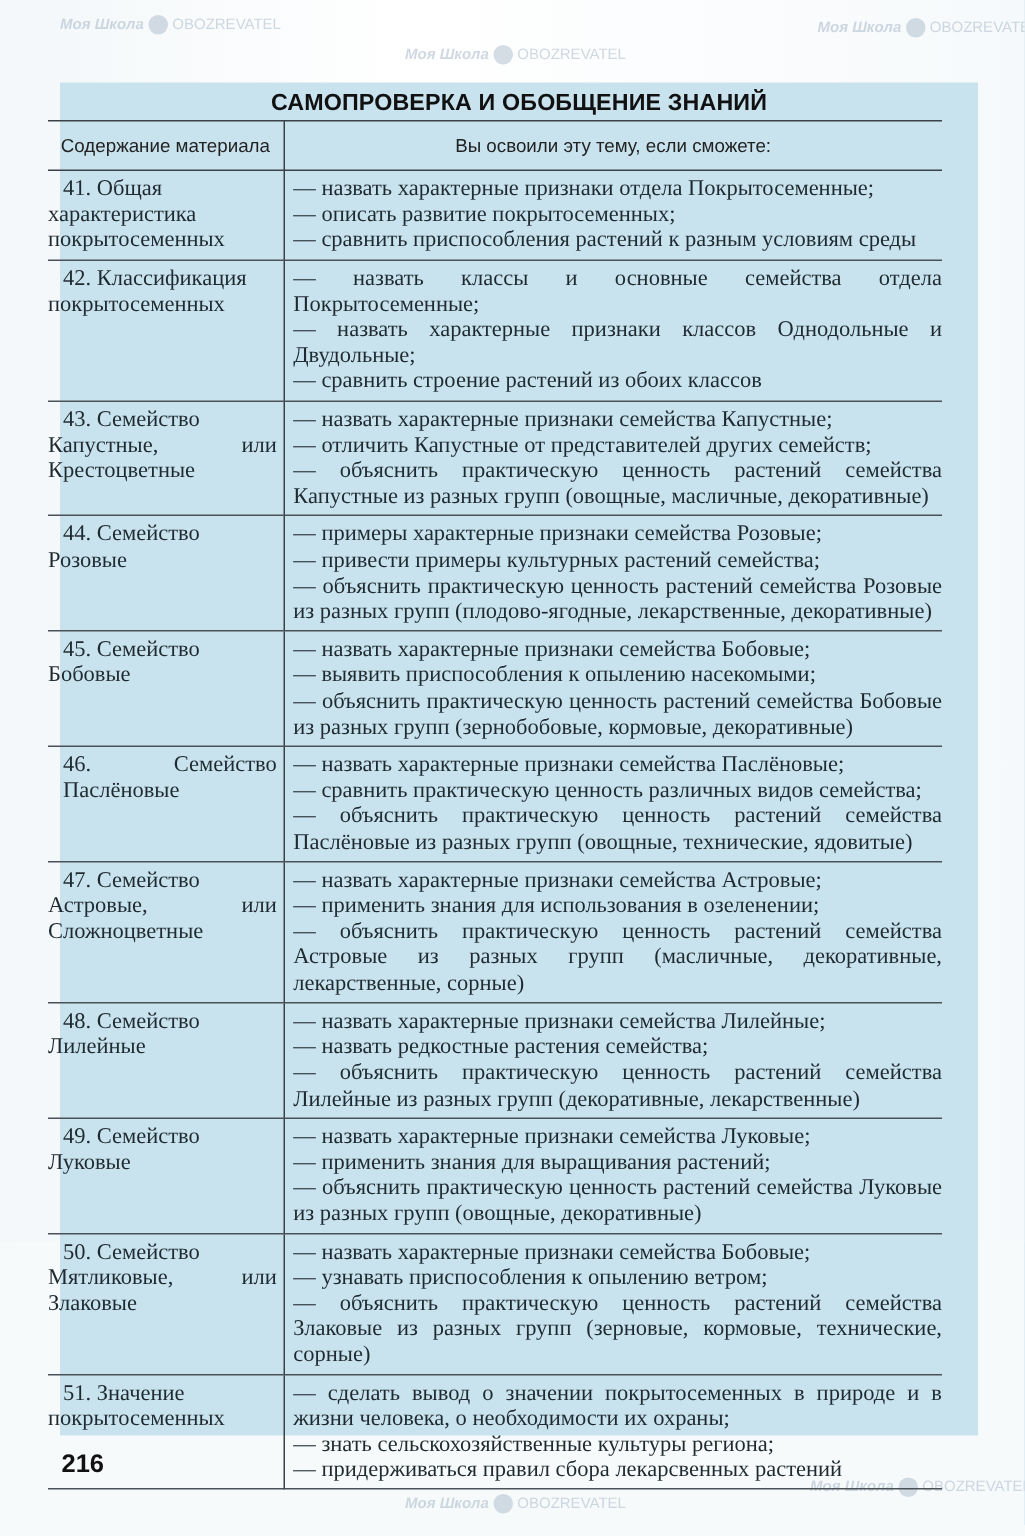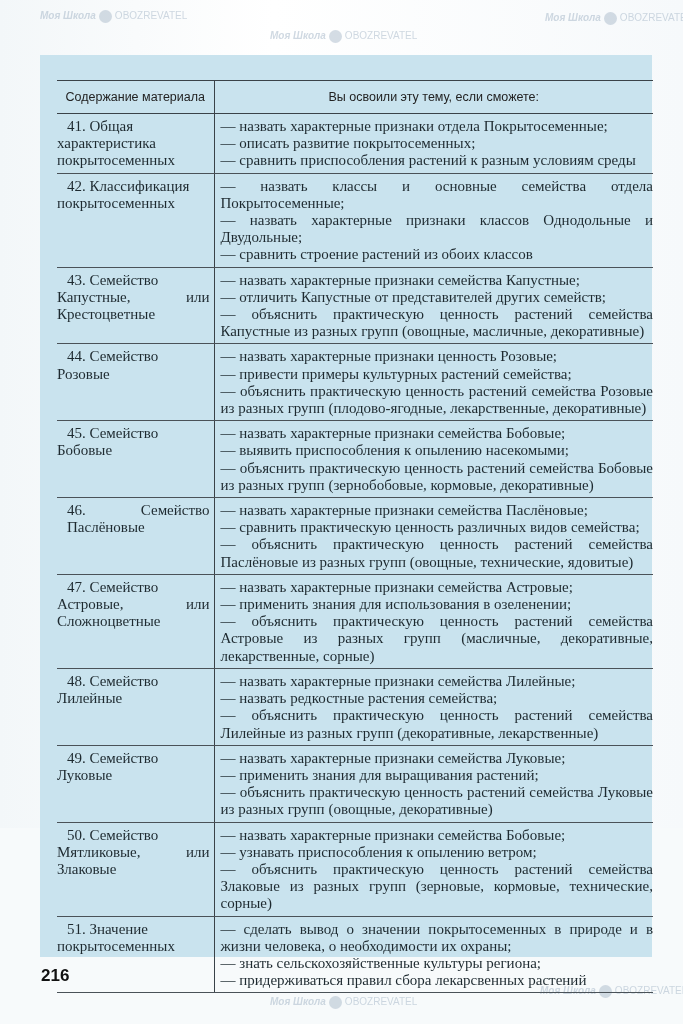--- a/index.html
+++ b/index.html
@@ -20,21 +20,21 @@
     background: #c9e3ee;
   }
   .title {
     position: absolute; left: 40px; top: 60px; width: 612px;
     text-align: center;
     font-family: "Liberation Sans", "DejaVu Sans", sans-serif;
     font-weight: bold; font-size: 15.5px; letter-spacing: 0.1px;
     color: #111;
   }
   table.sheet {
-    position: absolute; left: 57px; top: 80px; width: 596px;
+    position: absolute; left: 32px; top: 80px; width: 596px;
     border-collapse: collapse;
     table-layout: fixed;
   }
   table.sheet col.c1 { width: 157px; }
   table.sheet col.c2 { width: 439px; }
   .hdr th {
     font-family: "Liberation Sans", "DejaVu Sans", sans-serif;
     font-weight: normal; font-size: 12.5px; line-height: 14px;
     color: #222; text-align: center;
     border-top: 1.5px solid #3a4248;
@@ -80,20 +80,21 @@
 <div class="page">
 
   <div class="wm" style="left:40px;top:10px;"><span class="b">Моя Школа</span><span class="o"></span><span>OBOZREVATEL</span></div>
   <div class="wm" style="left:545px;top:12px;"><span class="b">Моя Школа</span><span class="o"></span><span>OBOZREVATEL</span></div>
   <div class="wm" style="left:270px;top:30px;"><span class="b">Моя Школа</span><span class="o"></span><span>OBOZREVATEL</span></div>
   <div class="wm" style="left:270px;top:996px;"><span class="b">Моя Школа</span><span class="o"></span><span>OBOZREVATEL</span></div>
   <div class="wm" style="left:540px;top:985px;"><span class="b">Моя Школа</span><span class="o"></span><span>OBOZREVATEL</span></div>
 
   <div class="panel"></div>
 
+  <div class="title">САМОПРОВЕРКА И ОБОБЩЕНИЕ ЗНАНИЙ</div>
 
   <table class="sheet">
     <colgroup>
         <col class="c1">
         <col class="c2">
       </colgroup>
     <thead>
       <tr class="hdr">
         <th class="c1">Содержание материала</th>
         <th class="c2">Вы освоили эту тему, если сможете:</th>
@@ -135,21 +136,21 @@
             <span class="skill">— объяснить практическую ценность растений семейства Капустные из разных групп (овощные, масличные, декоративные)</span>
           </td>
   </tr>
 
   <tr>
     <td class="topic">
       <span class="first">44. Семейство</span>
       <span class="rest">Розовые</span>
     </td>
     <td class="skills">
-            <span class="skill">— назвать характерные признаки ценность Розовые;</span>
+            <span class="skill">— примеры характерные признаки семейства Розовые;</span>
             <span class="skill">— привести примеры культурных растений семейства;</span>
             <span class="skill">— объяснить практическую ценность растений семейства Розовые из разных групп (плодово-ягодные, лекарственные, декоративные)</span>
           </td>
   </tr>
 
   <tr>
     <td class="topic">
       <span class="first">45. Семейство</span>
       <span class="rest">Бобовые</span>
     </td>

